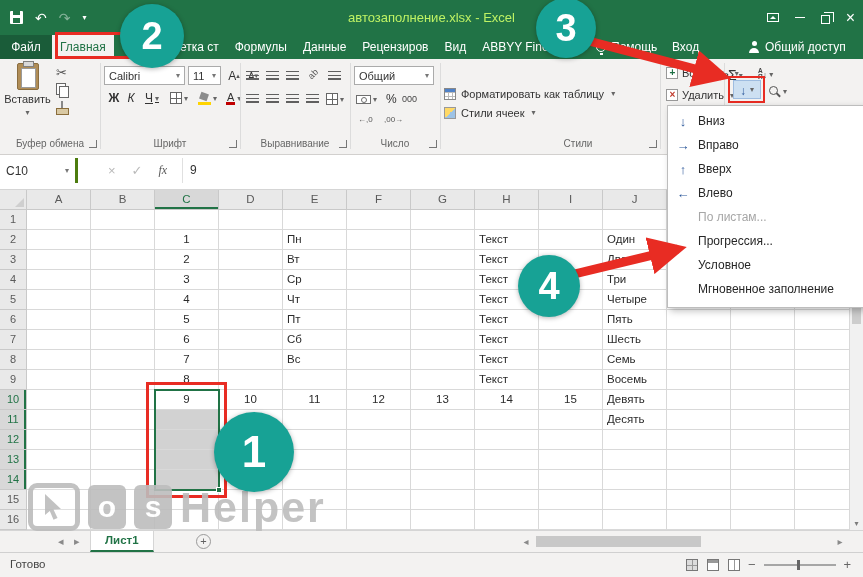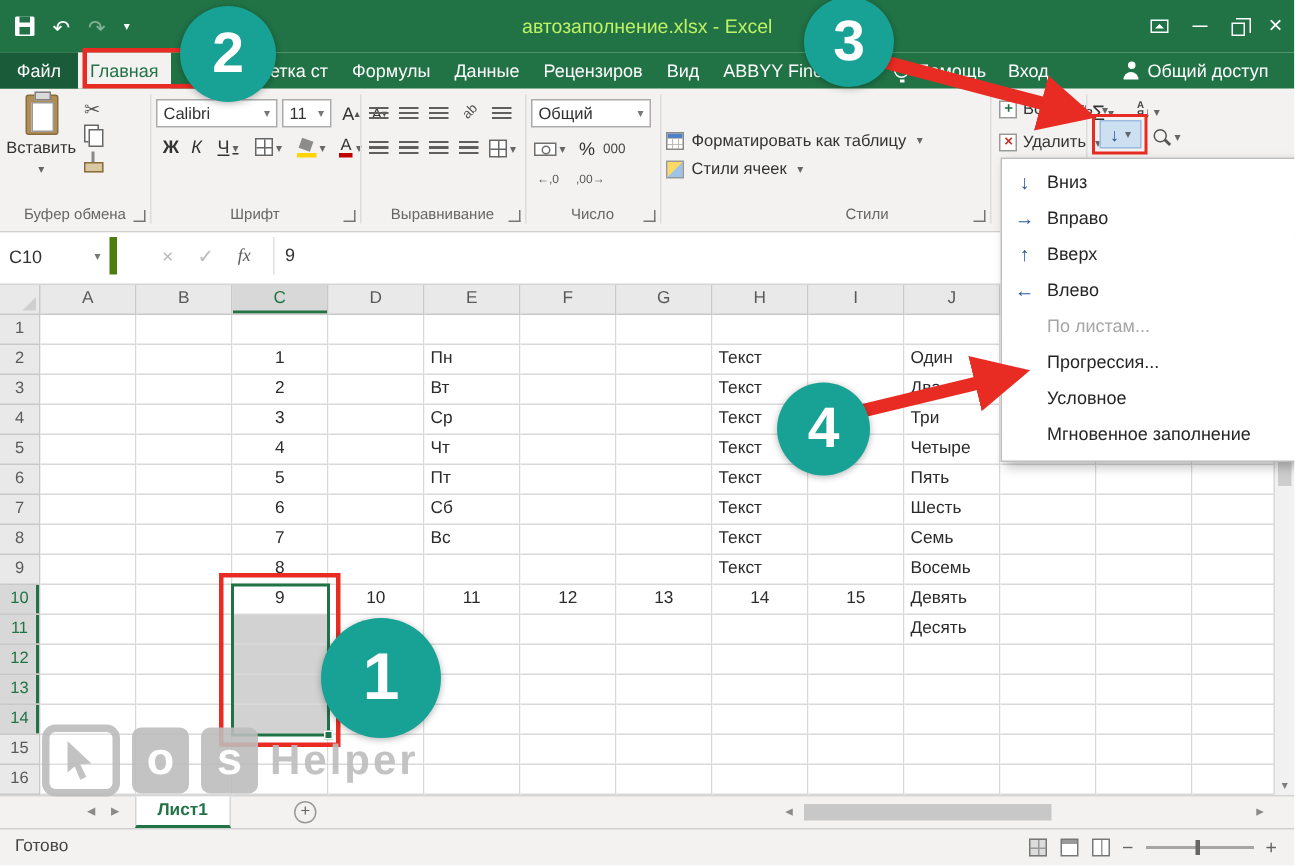--- a/index.html
+++ b/index.html
@@ -93,21 +93,21 @@
 .i-sortletters::after{content:"Я"}
 .i-sortarrow::before{content:"↓";font-size:9px;color:#444}
 .fillbtn{position:absolute;left:733px;top:21px;width:28px;height:19px;background:#cde0f2;border:1px solid #9ebce0;display:flex;align-items:center;justify-content:center;gap:2px}
 .i-filldown::before{content:"↓";color:#2a5699;font-weight:bold;font-size:12px}
 .i-loupe{width:13px;height:13px;position:relative;display:inline-block}
 .i-loupe::before{content:"";position:absolute;left:1px;top:1px;width:7px;height:7px;border:1.5px solid #555;border-radius:50%}
 .i-loupe::after{content:"";position:absolute;left:8px;top:9px;width:5px;height:1.5px;background:#555;transform:rotate(45deg)}
 
 
 .formulabar{position:absolute;left:0;top:155px;width:863px;height:35px;background:#fff;border-bottom:1px solid #d5d5d5;z-index:4}
-.namebox{position:absolute;left:0;top:3px;width:78px;height:25px;border-right:5px solid #4d7c0f;display:flex;align-items:center;justify-content:space-between;padding:0 6px;font-size:12px;color:#333}
+.namebox{position:absolute;left:0;top:3px;width:78px;height:25px;border-right:3px solid #4d7c0f;display:flex;align-items:center;justify-content:space-between;padding:0 6px;font-size:12px;color:#333}
 .nb-caret{font-size:8px;color:#777}
 .fb-btns{position:absolute;left:108px;top:3px;height:25px;display:flex;align-items:center;gap:16px}
 .fb-x,.fb-ok{color:#b9b9b9;font-size:13px}
 .fb-fx{color:#5a5a5a;font-size:12px;font-style:italic;font-family:"Liberation Serif",serif}
 .fb-div{position:absolute;left:182px;top:3px;height:25px;width:1px;background:#e0e0e0}
 .fb-input{position:absolute;left:190px;top:3px;height:25px;line-height:25px;font-size:12px;color:#333}
 
 
 .grid{position:absolute;left:0;top:190px;width:863px;height:340px;background:#fff;z-index:1}
 .grid-row{display:flex;height:20px}
@@ -146,21 +146,21 @@
 .menu{position:absolute;left:667px;top:105px;width:200px;height:203px;background:#fff;border:1px solid #bdbdbd;box-shadow:3px 3px 7px rgba(0,0,0,.25);z-index:30;padding:3px 0}
 .menu-item{height:24px;display:flex;align-items:center;font-size:12px;color:#262626}
 .menu-item.disabled .mi-label{color:#a6a6a6}
 .mi-icon{width:30px;text-align:center;font-weight:bold;color:#2a5699;font-size:13px;flex:none}
 .mi-label{white-space:nowrap}
 
 
 .watermark{position:absolute;left:28px;top:482px;height:50px;display:flex;align-items:center;gap:8px;z-index:48;opacity:.9}
 .wm-box{width:52px;height:48px;border:5px solid #bcbcbc;border-radius:9px;display:flex;align-items:center;justify-content:center;background:rgba(255,255,255,.2)}
 .wm-tile{width:38px;height:44px;background:#bdbdbd;border-radius:6px;color:#fff;font-weight:bold;font-size:30px;display:flex;align-items:center;justify-content:center}
-.wm-helper{font-size:28px;font-weight:bold;color:#bdbdbd;letter-spacing:2px}
+.wm-helper{font-size:43px;font-weight:bold;color:#bdbdbd;letter-spacing:2px}
 
 
 .sheetbar{position:absolute;left:0;top:530px;width:863px;height:22px;background:#f3f2f1;border-top:1px solid #d5d5d5;z-index:3}
 .snav{position:absolute;top:0;height:22px;line-height:21px;color:#8a8a8a;font-size:11px}
 .sheet-tab{position:absolute;left:90px;top:0;height:21px;background:#fff;border-left:1px solid #d5d5d5;border-right:1px solid #d5d5d5;border-bottom:2px solid #217346;color:#217346;font-weight:bold;font-size:11.5px;padding:0 14px;line-height:19px}
 .add-sheet{position:absolute;left:196px;top:3px;width:15px;height:15px;border-radius:50%;border:1px solid #9a9a9a;color:#616161;font-size:11px;line-height:13px;text-align:center}
 .hscroll{position:absolute;left:520px;top:4px;width:326px;height:13px;display:flex;align-items:center}
 .hs-btn{width:12px;color:#8a8a8a;font-size:10px;text-align:center;line-height:13px}
 .hs-track{flex:1;height:11px;background:#f3f2f1;position:relative}
 .hs-thumb{position:absolute;left:4px;top:0;width:165px;height:11px;background:#c8c8c8}

